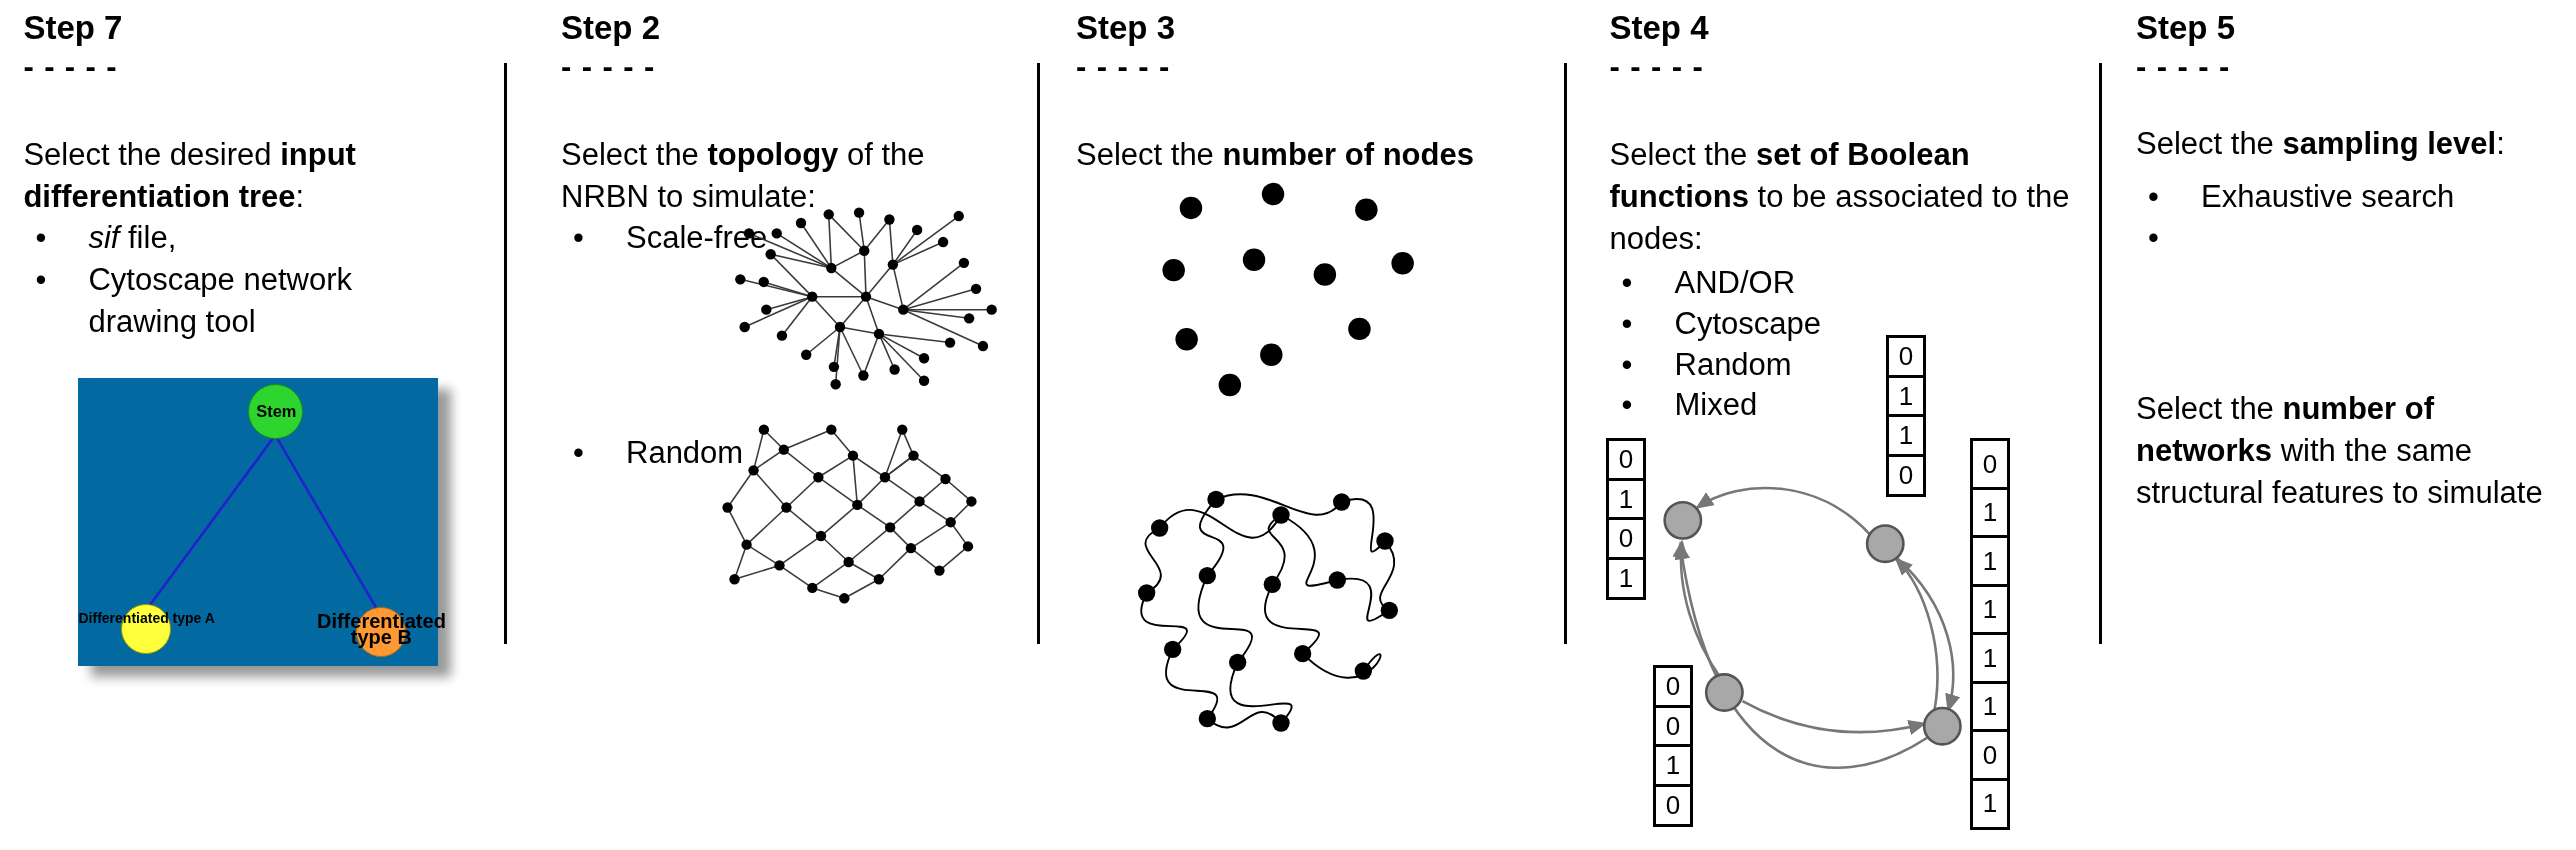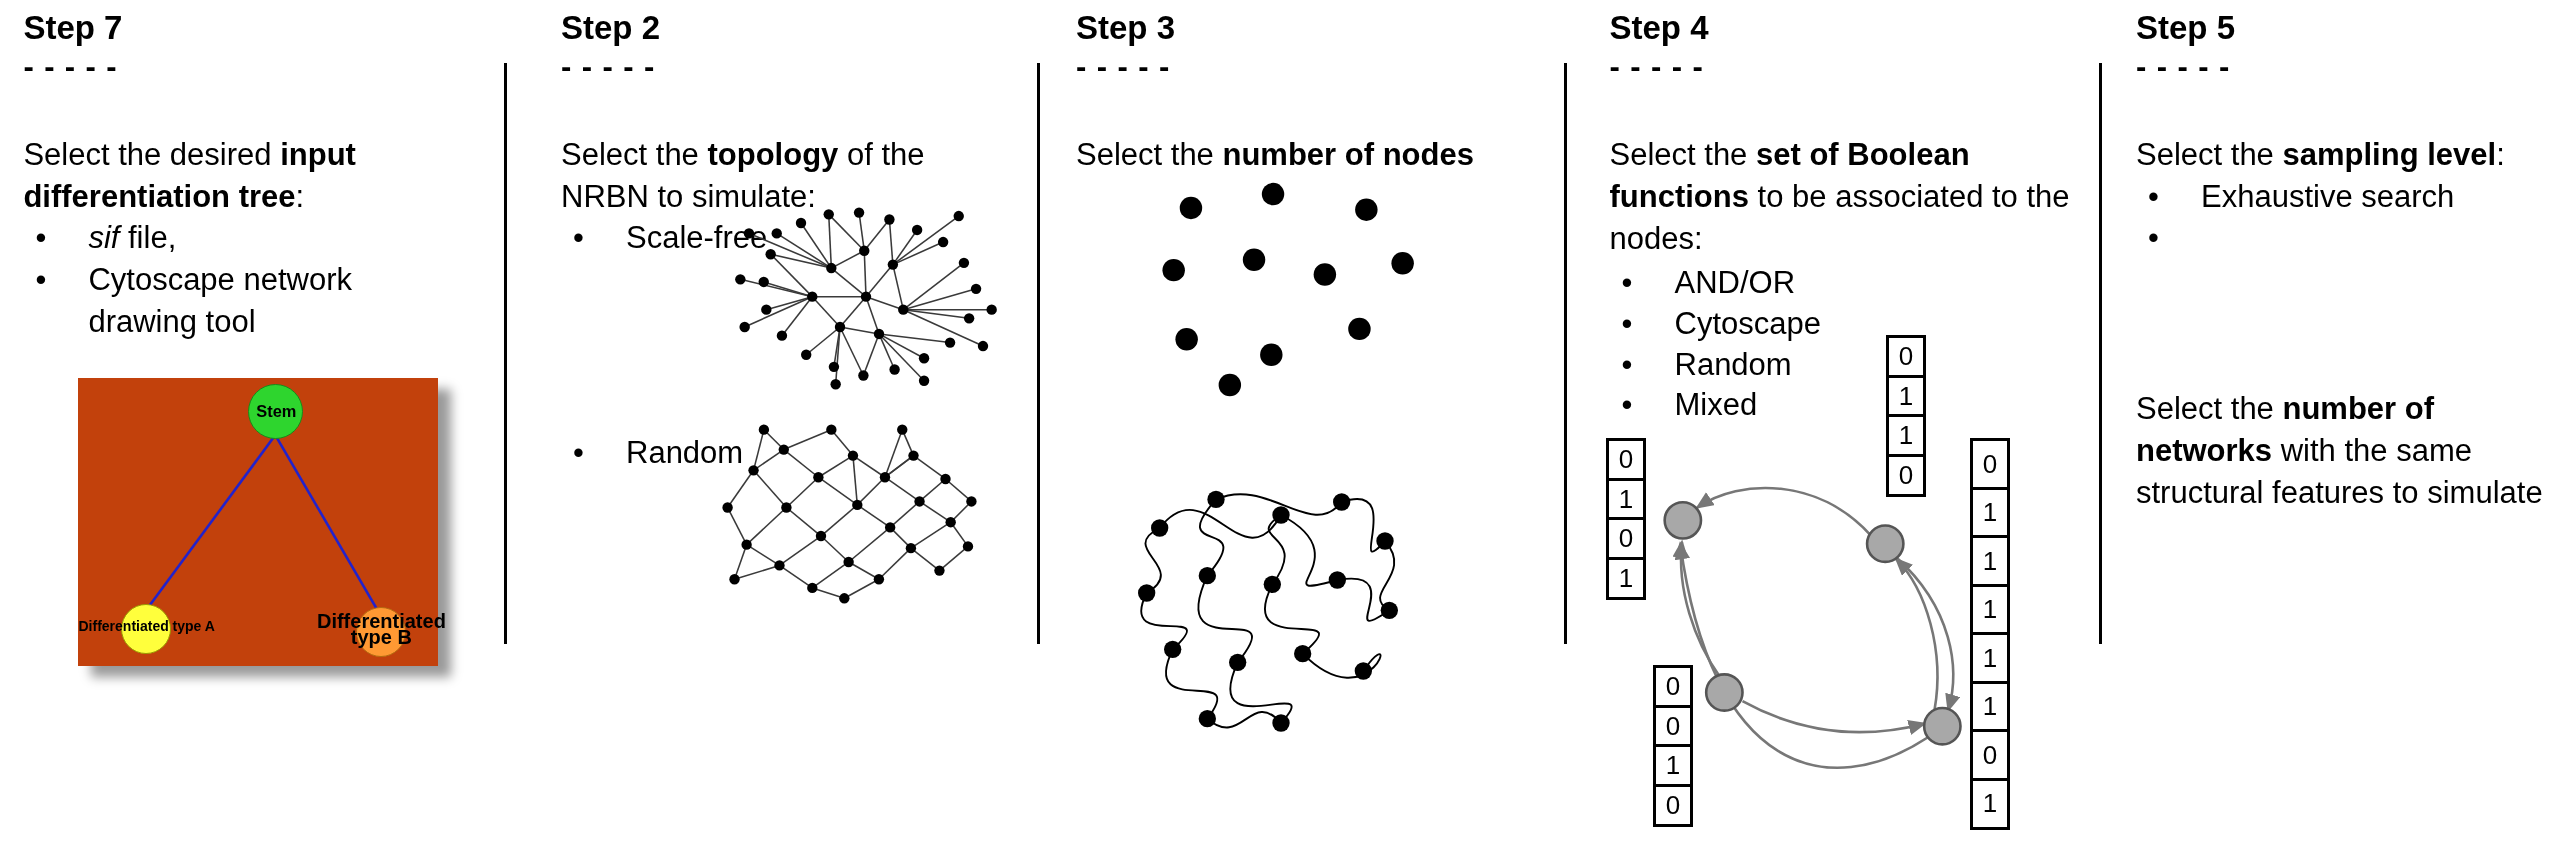--- a/index.html
+++ b/index.html
@@ -12,29 +12,29 @@
   .step-title{position:absolute;top:8.7px;left:0;font-size:33px;font-weight:bold;}
   .dashes{position:absolute;top:49px;left:0;font-size:31px;font-weight:bold;letter-spacing:0.9px;}
   .para{position:absolute;line-height:42px;}
   .para b{font-weight:bold;margin-top:12px;}
   .bullet{position:absolute;padding-left:65px;line-height:42px;}
   .bmark{position:absolute;left:12px;top:0;}
   .vdiv{position:absolute;top:63px;width:2.6px;height:581px;background:#000;}
 
   
   .tree-fig{position:absolute;left:55px;top:378px;width:360px;height:288px;
-    background:#c2410c;box-shadow:13px 11.2px 10.4px #9a9a9a;}
+    background:#0369a1;box-shadow:13px 11.2px 10.4px #9a9a9a;}
   .tree-svg{position:absolute;left:0;top:0;}
   .tnode{position:absolute;border-radius:50%;box-sizing:border-box;}
   .tnode.stem{left:170px;top:6px;width:55px;height:55px;background:#2ed52e;border:1.7px solid #1a8a1a;}
   .tnode.ta{left:43px;top:226px;width:50px;height:50px;background:#ffff3c;border:1.7px solid #9a9a00;}
   .tnode.tb{left:278px;top:229px;width:50px;height:50px;background:#ff9933;border:1.7px solid #b36b10;}
   .tlabel{position:absolute;font-weight:bold;text-align:center;color:#000;}
   .tlabel.stem{left:161px;top:25px;width:74px;font-size:16.4px;line-height:17.3px;}
-  .tlabel.ta{left:-1.7px;top:233px;width:140px;font-size:14px;line-height:15.6px;margin-top:8px;}
+  .tlabel.ta{left:-1.7px;top:233px;width:140px;font-size:14px;line-height:15.6px;}
   .tlabel.tb{left:233px;top:236px;width:140px;font-size:20px;line-height:15.6px;}
 
   
   .gfx{position:absolute;overflow:visible;}
 
   
   .btable{position:absolute;display:flex;flex-direction:column;}
   .bcell{box-sizing:border-box;width:40px;height:43px;border:3.5px solid #000;background:#fff;
     display:flex;align-items:center;justify-content:center;font-size:26px;}
   .bcell + .bcell{margin-top:-3.5px;}
@@ -378,21 +378,21 @@
     <div class="bcell tall">0</div>
     <div class="bcell tall">1</div>
   </div>
 </div>
 
 <div class="vdiv" style="left:2099px;"></div>
 
 <div class="col" style="left:2136px;width:440px;">
   <div class="step-title">Step 5</div>
   <div class="dashes">- - - - -</div>
-  <div class="para" style="left:0;top:134px;width:440px;">
+  <div class="para" style="left:0;top:123px;width:440px;">
     <span>Select the </span><b>sampling level</b><span>:</span>
   </div>
   <div class="bullet" style="left:0;top:176px;width:440px;">
     <span class="bmark">•</span>
     <span>Exhaustive search</span>
   </div>
   <div class="bullet" style="left:0;top:217px;width:433px;">
     <span class="bmark">•</span>
   </div>
   <div class="para" style="left:0;top:388px;width:440px;">

